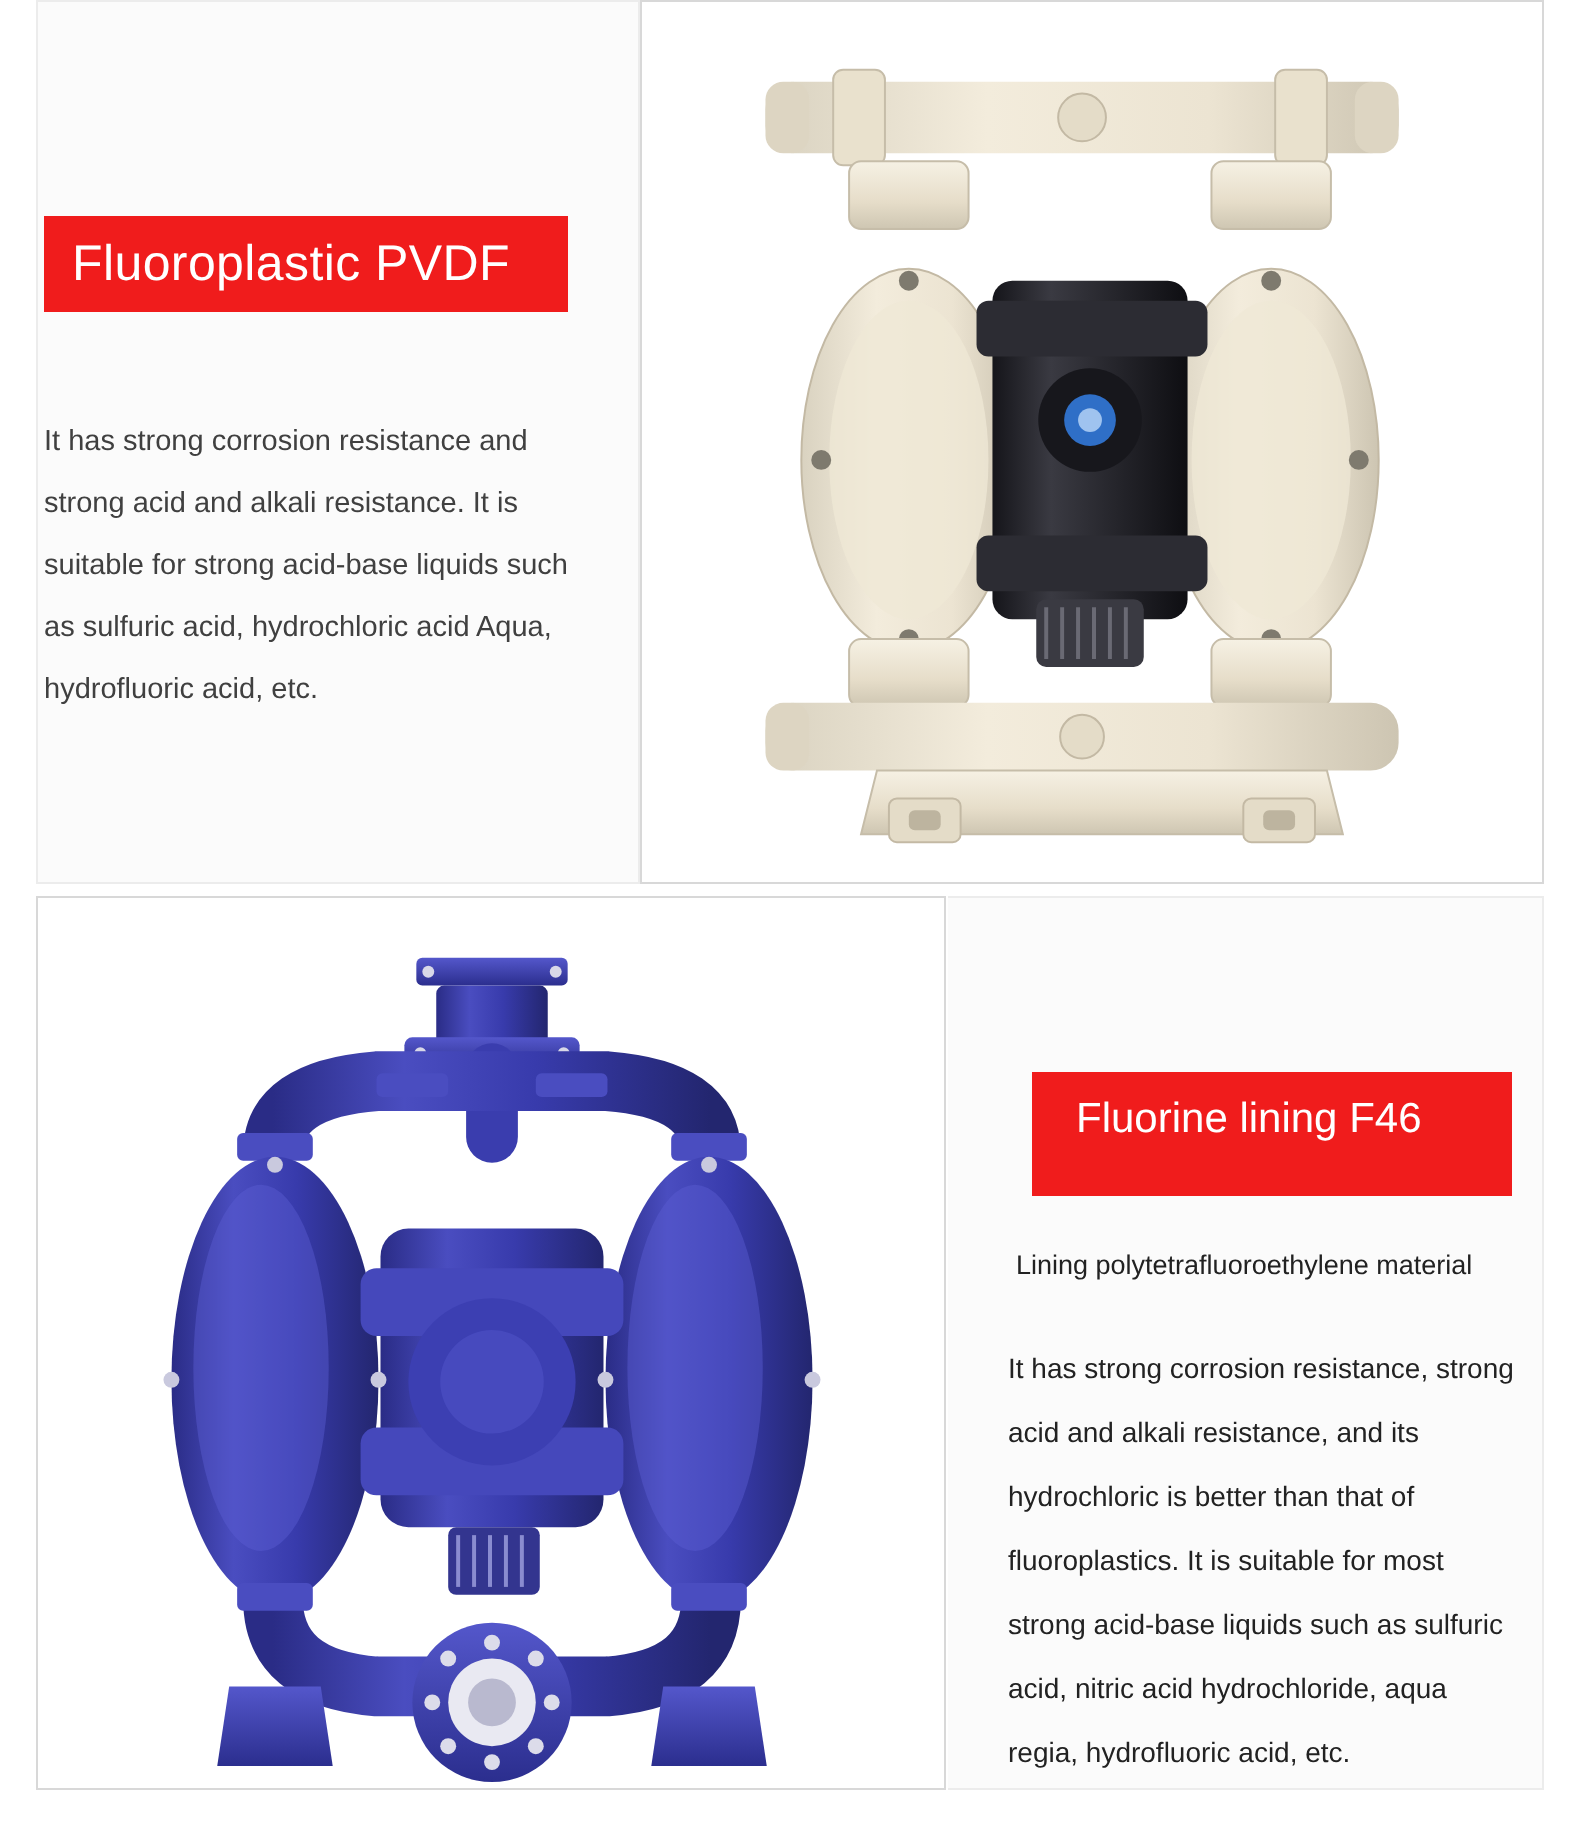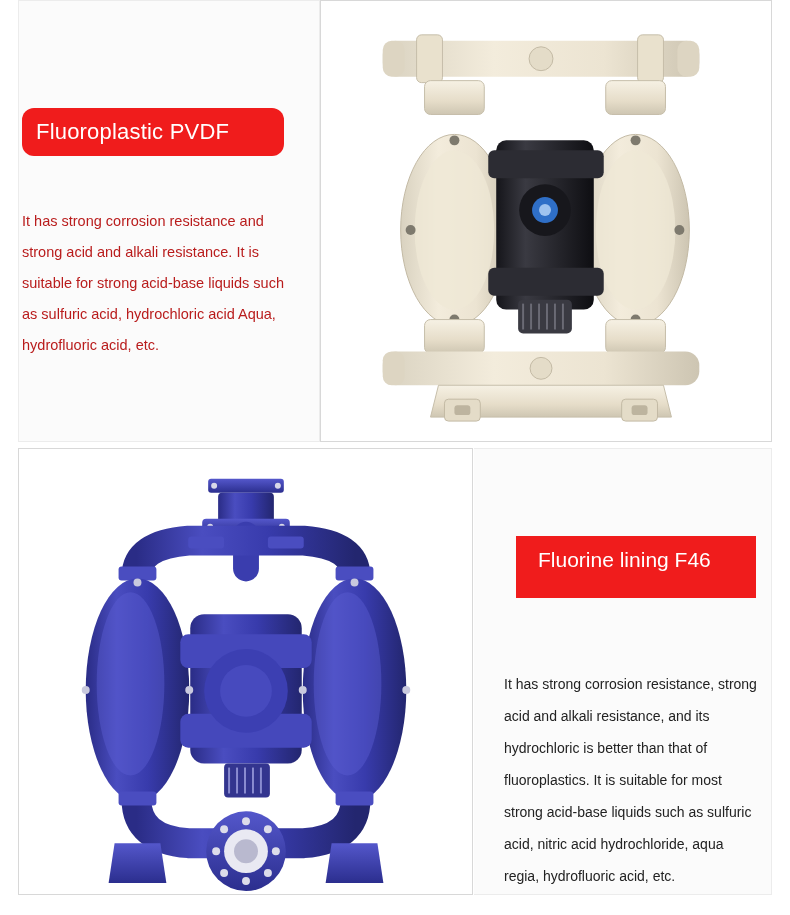--- a/index.html
+++ b/index.html
@@ -45,35 +45,34 @@
     display: inline-block;
   }
   .banner-top {
     position: absolute;
     left: 22px;
     top: 108px;
     width: 262px;
     height: 48px;
     box-sizing: border-box;
     padding: 8px 10px 0 14px;
-    font-size: 22px;
+    font-size: 25px;
     line-height: 32px;
     letter-spacing: 0.2px;
     white-space: nowrap;
     overflow: hidden;
-    border-radius: 12px;
   }
   .body-top {
     position: absolute;
     left: 22px;
     top: 206px;
     width: 268px;
     font-size: 14.5px;
     line-height: 31px;
-    color: #b91c1c;
+    color: #404040;
   }
 
   .photo {
     position: absolute;
     border: 1px solid #d8d8d8;
     box-sizing: border-box;
     background: #ffffff;
     overflow: hidden;
   }
   .photo-top {
@@ -328,17 +327,18 @@
 
         <path d="M96 396 L142 396 L148 436 L90 436 Z" fill="url(#blue2)"></path>
         <path d="M314 396 L360 396 L366 436 L308 436 Z" fill="url(#blue2)"></path>
       </svg>
     </div>
 
     <div class="text-block-bottom"></div>
 
     <div class="banner banner-bottom">Fluorine lining F46</div>
 
+    <div class="sub-bottom">Lining polytetrafluoroethylene material</div>
 
     <div class="body-bottom">It has strong corrosion resistance, strong acid and alkali resistance, and its hydrochloric is better than that of fluoroplastics. It is suitable for most strong acid-base liquids such as sulfuric acid, nitric acid hydrochloride, aqua regia, hydrofluoric acid, etc.</div>
   </div>
 
 </div>
 
 </body></html>

